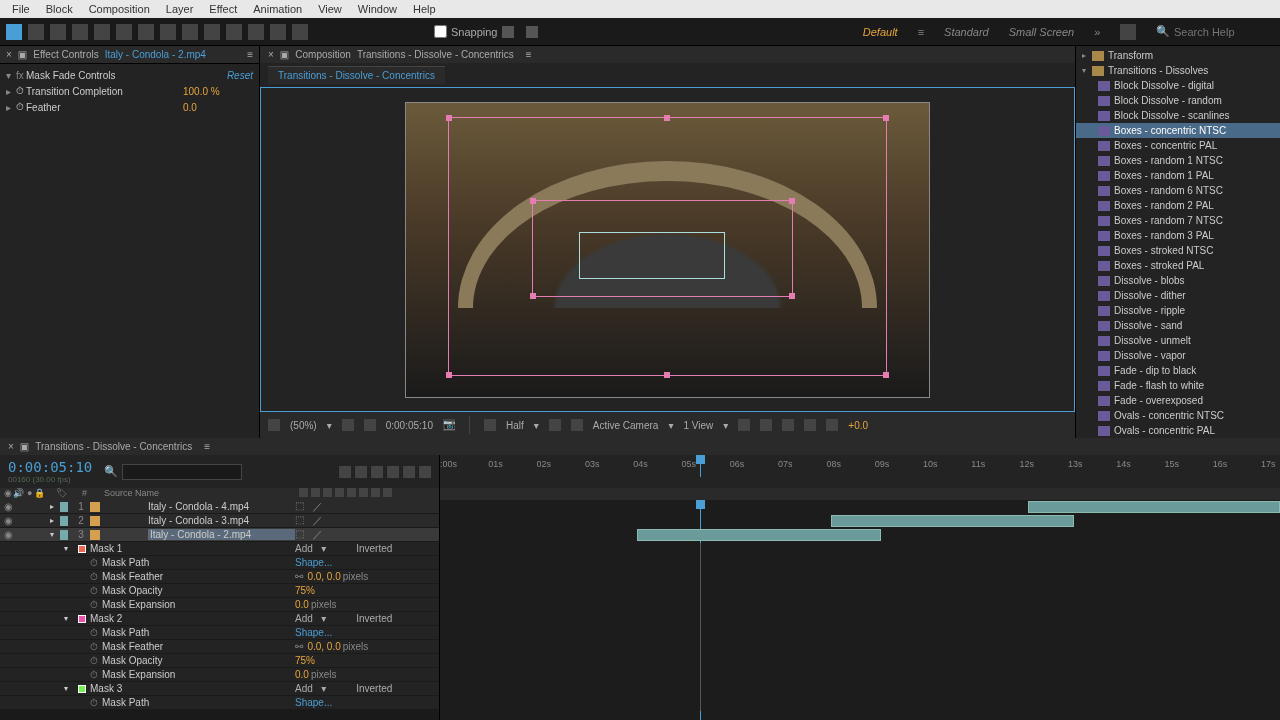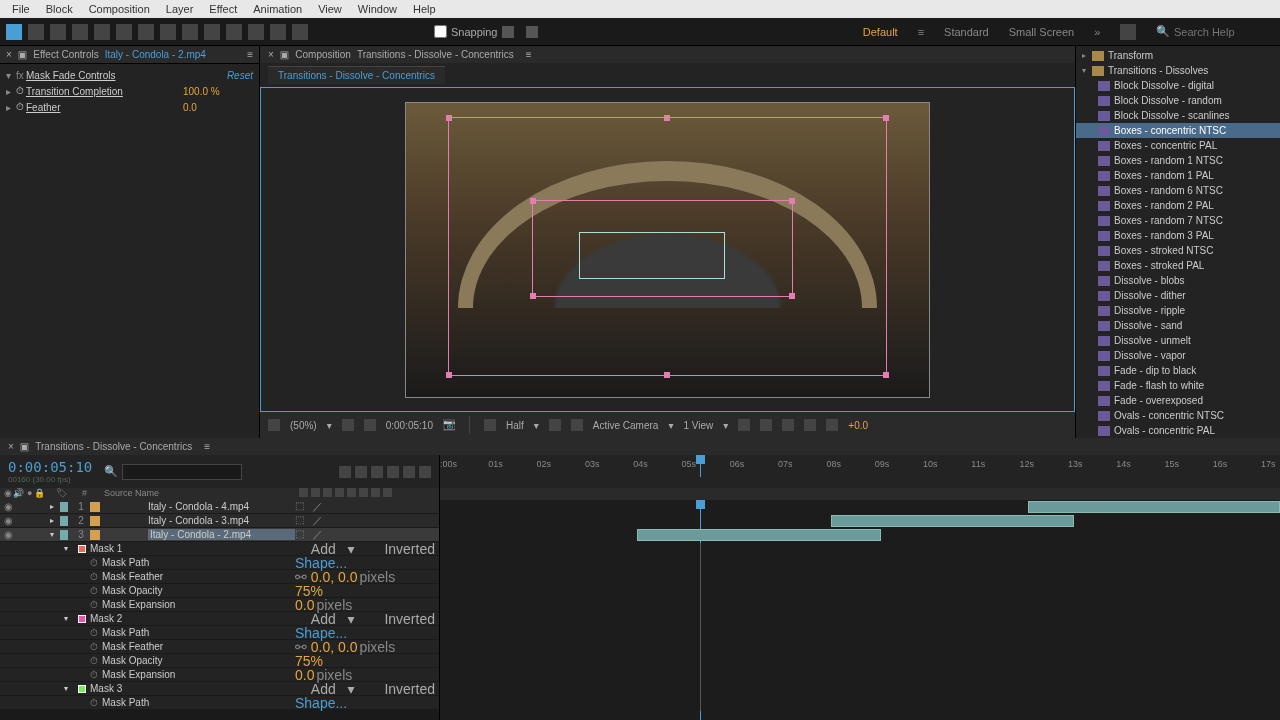--- a/index.html
+++ b/index.html
@@ -4,35 +4,35 @@
 <style>
 * { margin: 0; padding: 0; box-sizing: border-box; font-family: 'Segoe UI', Arial, sans-serif; }
 body { background: #1e1e1e; color: #ccc; font-size: 11px; overflow: hidden; width: 1280px; height: 720px; position: relative; }
 .menubar { background: #e8e8e8; color: #333; height: 18px; display: flex; align-items: center; padding: 0 4px; font-size: 11px; }
 .menubar span { padding: 0 8px; cursor: pointer; }
 .toolbar { background: #1a1a1a; height: 28px; display: flex; align-items: center; padding: 0 6px; gap: 6px; border-bottom: 1px solid #000; }
 .tool-icon { width: 16px; height: 16px; background: #444; display: inline-block; }
 .tool-sep { width: 1px; height: 18px; background: #444; margin: 0 4px; }
 .snapping { display: flex; align-items: center; gap: 4px; color: #aaa; margin-left: 120px; }
 .toolbar-right { margin-left: auto; display: flex; align-items: center; gap: 20px; color: #888; }
-.toolbar-link { color: #888; }
+.toolbar-link { color: #888; font-style: italic; }
 .toolbar-link.active { color: #e6a53b; }
 .search-help { display: flex; align-items: center; gap: 4px; }
 .search-help input { background: #1a1a1a; border: none; color: #aaa; width: 100px; font-size: 11px; }
 
 .main-area { display: flex; height: 392px; }
 .left-panel { width: 260px; background: #232323; border-right: 1px solid #000; display: flex; flex-direction: column; }
 .ec-header { background: #2a2a2a; padding: 3px 6px; display: flex; align-items: center; gap: 6px; color: #aaa; font-size: 10px; border-bottom: 1px solid #000; }
 .ec-tab { color: #4a9ed6; }
 .ec-bread { padding: 3px 6px; color: #aaa; font-size: 10px; background: #1a1a1a; }
 .ec-body { padding: 4px 6px; }
 .ec-row { display: flex; align-items: center; padding: 2px 0; font-size: 10px; }
 .ec-arrow { width: 10px; color: #888; }
 .ec-fx { width: 10px; color: #888; }
-.ec-label { flex: 1; color: #ccc; text-decoration: underline; }
+.ec-label { flex: 1; color: #ccc; }
 .ec-value { color: #e6a53b; width: 70px; }
 .ec-link { color: #4a9ed6; font-style: italic; }
 
 .center-panel { flex: 1; background: #1a1a1a; display: flex; flex-direction: column; }
 .comp-header { background: #2a2a2a; padding: 3px 8px; display: flex; align-items: center; gap: 6px; color: #aaa; font-size: 10px; }
 .comp-tab-bar { background: #232323; padding: 3px 8px; display: flex; }
 .comp-tab { background: #2a2a2a; color: #4a9ed6; padding: 3px 10px; font-size: 10px; border-top: 1px solid #444; }
 .viewer { flex: 1; display: flex; align-items: center; justify-content: center; background: #232323; border: 1px solid #4a9ed6; position: relative; }
 .viewer-canvas { width: 525px; height: 296px; background: #333; border: 1px solid #888; position: relative; overflow: hidden; }
 .viewer-img { position: absolute; inset: 0; background: linear-gradient(180deg, #6b5a3a 0%, #4a3a28 40%, #1a1a1a 100%); }
@@ -77,21 +77,21 @@
 .layer-row.selected .layer-name { background: #5a6a7a; padding: 0 2px; }
 .layer-row.prop { background: #232323; }
 .eye { width: 10px; color: #888; }
 .layer-num { width: 18px; text-align: center; color: #888; }
 .layer-color { width: 8px; height: 10px; margin-right: 4px; }
 .layer-icon { width: 10px; height: 10px; background: #d4a050; margin-right: 4px; }
 .layer-name { flex: 1; color: #ccc; margin-left: 44px; }
 .layer-switches { width: 140px; display: flex; gap: 4px; color: #888; }
 .prop-arrow { width: 10px; font-size: 8px; }
 .prop-name { flex: 1; color: #ccc; }
-.prop-val { width: 140px; color: #e6a53b; font-size: 14px; justify-content: flex-end; }
+.prop-val { width: 140px; color: #e6a53b; font-size: 10px; }
 .prop-val .link { color: #4a9ed6; }
 .prop-dim { color: #888; margin-left: 2px; }
 .mask-color { width: 8px; height: 8px; background: #d66; margin: 0 4px; border: 1px solid #fff; }
 .mask-mode { display: flex; align-items: center; gap: 30px; }
 .mask-select { color: #aaa; }
 
 .track-bar { position: absolute; height: 12px; background: #6a9a9a; border: 1px solid #8abab0; }
 .track-mark { position: absolute; width: 1px; height: 14px; background: #555; }
 .tl-footer { height: 14px; background: #2a2a2a; display: flex; align-items: center; justify-content: center; font-size: 9px; color: #888; }
 </style>

